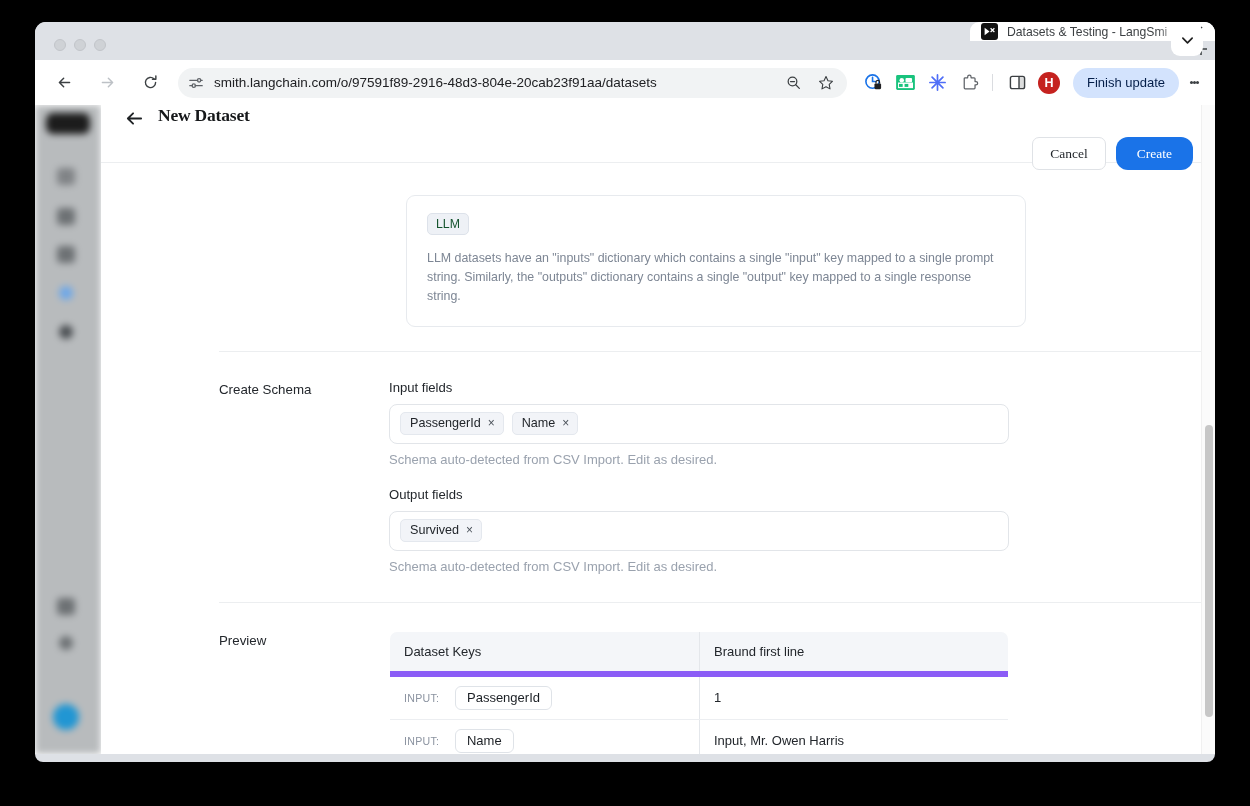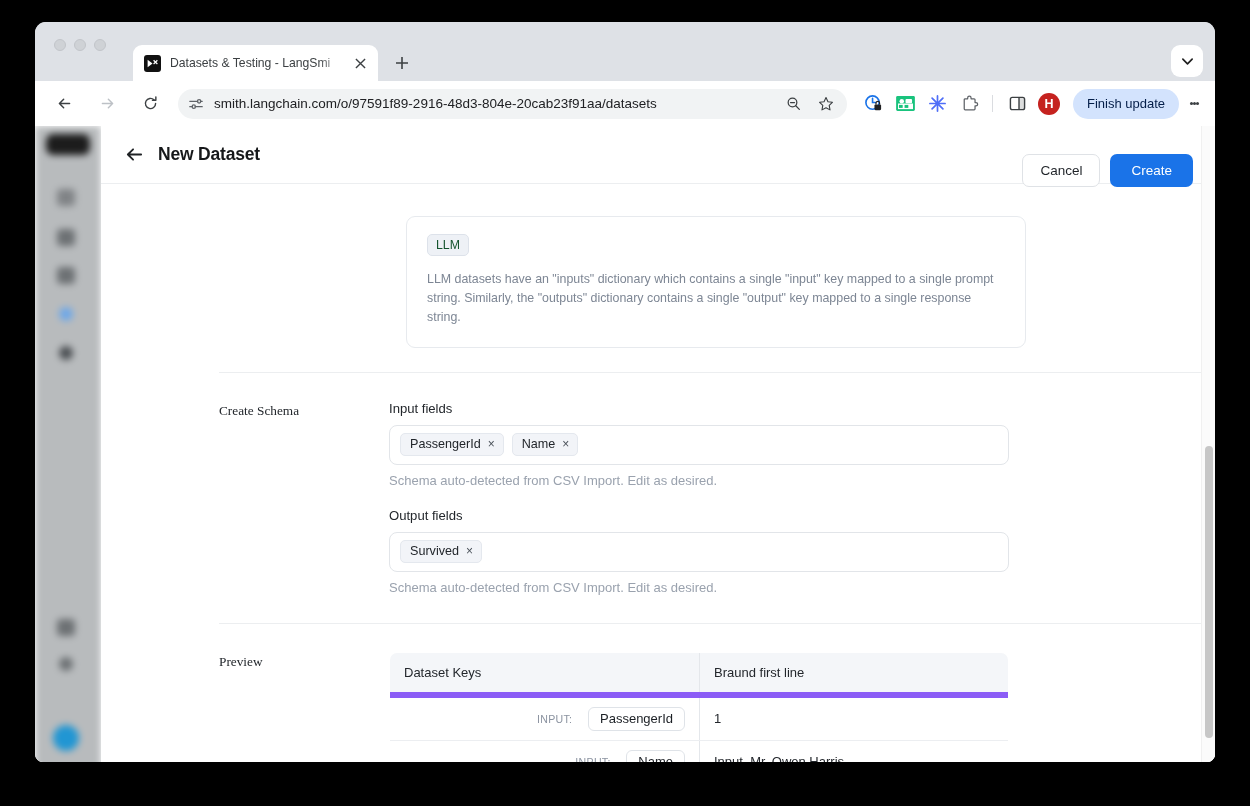--- a/index.html
+++ b/index.html
@@ -17,25 +17,26 @@
     width: 1180px; height: 740px;
     background: #dee1e6;
     border-radius: 11px 11px 8px 8px;
     overflow: hidden;
     box-shadow: 0 6px 26px rgba(0,0,0,0.45);
   }
 
   
   .tab-strip {
     position: relative;
-    height: 59px;
+    height: 38px;
     background: #dee1e6;
     display: flex;
     align-items: flex-end;
-    padding-left: 24px;
+    padding-left: 4px;
+    flex-direction: column;
   }
   .traffic-lights {
     position: absolute;
     left: 19px; top: 17px;
     display: flex; gap: 8px;
   }
   .tl-dot {
     width: 12px; height: 12px; border-radius: 50%;
     background: #cfd2d6; border: 1px solid #c2c5ca;
   }
@@ -188,35 +189,36 @@
   .page-scroll {
     flex: 1 1 auto;
     position: relative;
     background: #ffffff;
     overflow: hidden;
   }
 
   
   .page-header {
     height: 58px;
-    display: flex; align-items: center;
+    display: flex; align-items: flex-start;
     padding: 0 22px 0 20px;
     border-bottom: 1px solid #eceef0;
     background: #fff;
+    font-family: Liberation Serif, serif;
   }
   .back-arrow { width: 26px; height: 26px; display:flex; align-items:center; justify-content:center; color:#1f2225; flex:0 0 auto;}
   .page-title { font-size: 17.5px; font-weight: bold; color: #16181a; margin-left: 11px; letter-spacing: -0.2px; }
   .header-actions { margin-left: auto; display: flex; gap: 10px; align-items: center; }
   .btn {
     height: 33px; border-radius: 7px;
     display: flex; align-items: center; justify-content: center;
     font-size: 13.5px; padding: 0 17px; white-space: nowrap; margin-top: 32px;
   }
   .btn-cancel { background:#fff; border:1px solid #dfe2e6; color:#1f2328; }
-  .btn-create { background:#1a73e8; color:#fff; font-weight:500; padding: 0 21px; }
+  .btn-create { background:#1a73e8; color:#fff; font-weight:500; padding: 0 21px; border-radius: 12px; }
 
   
   .content {
     padding: 0 0 0 0;
     position: relative;
   }
 
   .info-card {
     margin: 32px 0 0 305px;
     width: 620px;
@@ -237,21 +239,21 @@
   .info-text {
     margin-top: 14px;
     font-size: 12.4px;
     line-height: 1.55;
     color: #7d8694;
   }
 
   .divider { height:1px; background:#eceef0; margin: 24px 0 0 118px; width: 992px; }
 
   .section { display: flex; padding: 28px 0 0 118px; }
-  .section-label { width: 170px; flex: 0 0 170px; font-size: 13.3px; color: #23272c; padding-top: 2px; font-family: Liberation Serif, serif; }
+  .section-label { width: 170px; flex: 0 0 170px; font-size: 13.3px; color: #23272c; padding-top: 2px; }
   .section-body { width: 620px; }
 
   .field-label { font-size: 13.1px; color: #23272c; margin-bottom: 9px; }
   .chip-input {
     border: 1px solid #e2e5e9;
     border-radius: 8px;
     min-height: 40px;
     display: flex; align-items: center; flex-wrap: wrap;
     gap: 8px;
     padding: 6px 10px;
@@ -290,21 +292,21 @@
   }
   .table th:first-child { border-right: 1px solid #e4e7eb; }
   .table td {
     padding: 9px 14px;
     font-size: 13px;
     color: #23272c;
     border-bottom: 1px solid #eceef1;
     vertical-align: middle;
   }
   .table tr:last-child td { border-bottom: none; }
-  .table td:first-child { border-right: 1px solid #e4e7eb; text-align: right; }
+  .table td:first-child { border-right: 1px solid #e4e7eb; }
   .io-tag { font-size: 10.6px; color: #8b93a0; letter-spacing: 0.3px; margin-right: 12px; }
   .key-chip {
     display: inline-block;
     border: 1px solid #dfe3e8;
     border-radius: 6px;
     background: #fff;
     font-size: 13px;
     color: #1b1f24;
     padding: 3px 11px 4px 11px;
   }

